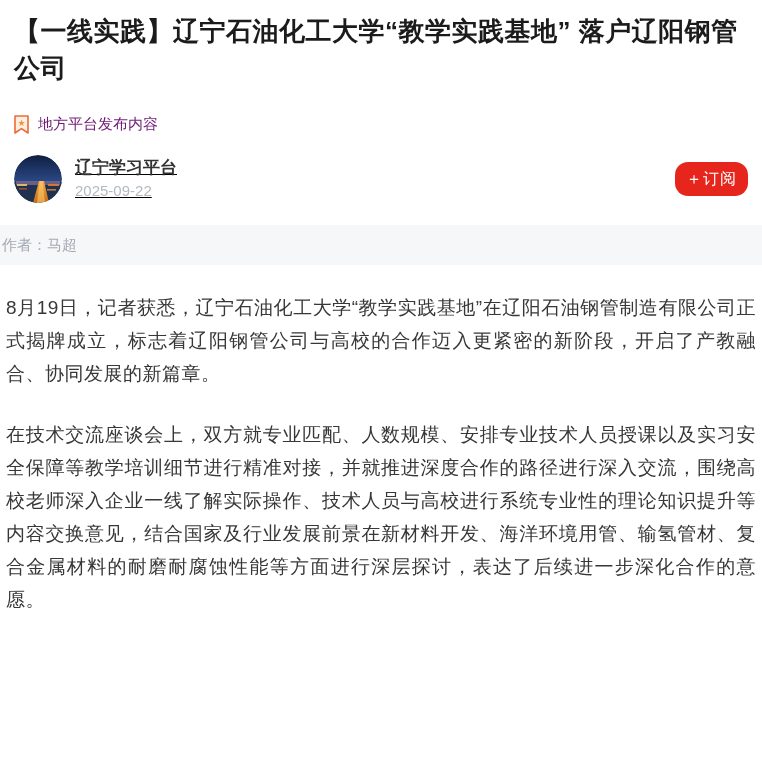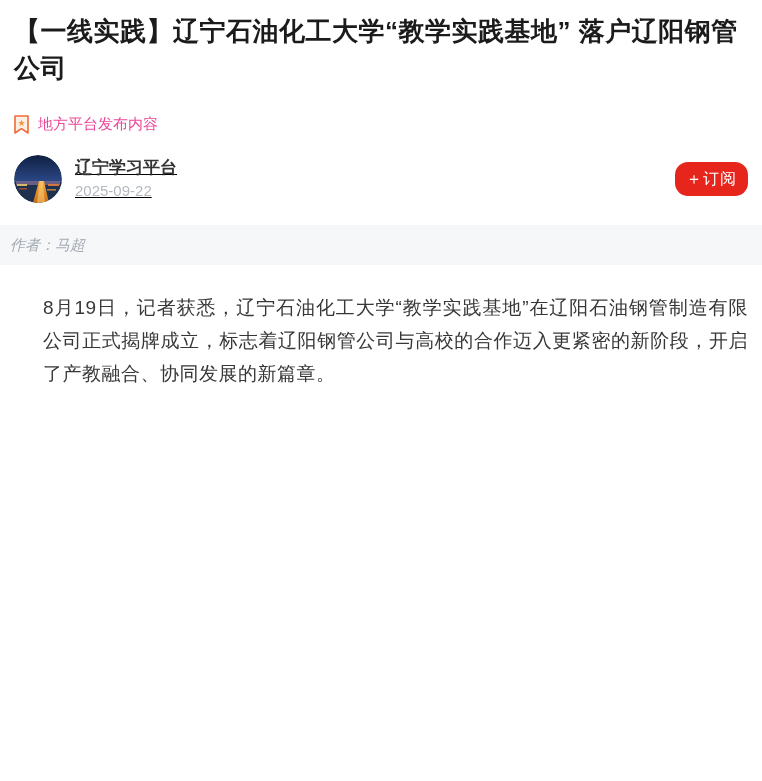--- a/index.html
+++ b/index.html
@@ -39,21 +39,21 @@
   }
   .badge-row .ribbon {
     width: 15px;
     height: 19px;
     display: inline-flex;
     flex: none;
   }
   .badge-row .badge-label {
     margin-left: 9px;
     font-size: 15px;
-    color: #ec4899;
+    color: #701a75;
   }
 
   
   .pub-row {
     display: flex;
     align-items: center;
     margin-top: 21px;
     padding: 0 14px;
     height: 48px;
   }
@@ -93,31 +93,29 @@
     display: flex;
     align-items: center;
     justify-content: center;
     letter-spacing: 1px;
   }
 
   
   .author-bar {
     margin-top: 22px;
     background: #f6f7f9;
-    padding: 10px 10px;
+    padding: 10px 2px;
     font-size: 15px;
     color: #a4abb3;
     line-height: 20px;
-    font-style: italic;
   }
 
   
   .article-body {
-    padding: 0 14px;
-    margin-left: 29px;
+    padding: 0 6px;
   }
   .article-body p {
     margin: 28px 0 0 0;
     font-size: 19px;
     line-height: 33px;
     color: #373737;
     letter-spacing: 0.5px;
     text-align: justify;
   }
   .article-body p:first-child { margin-top: 26px; }
@@ -174,15 +172,16 @@
     </div>
     <button class="subscribe-btn">＋订阅</button>
   </div>
 
   <div class="author-bar">
     <span>作者：马超</span>
   </div>
 
   <div class="article-body">
     <p>8月19日，记者获悉，辽宁石油化工大学“教学实践基地”在辽阳石油钢管制造有限公司正式揭牌成立，标志着辽阳钢管公司与高校的合作迈入更紧密的新阶段，开启了产教融合、协同发展的新篇章。</p>
+    <p>在技术交流座谈会上，双方就专业匹配、人数规模、安排专业技术人员授课以及实习安全保障等教学培训细节进行精准对接，并就推进深度合作的路径进行深入交流，围绕高校老师深入企业一线了解实际操作、技术人员与高校进行系统专业性的理论知识提升等内容交换意见，结合国家及行业发展前景在新材料开发、海洋环境用管、输氢管材、复合金属材料的耐磨耐腐蚀性能等方面进行深层探讨，表达了后续进一步深化合作的意愿。</p>
   </div>
 
 </div>
 
 </body></html>

